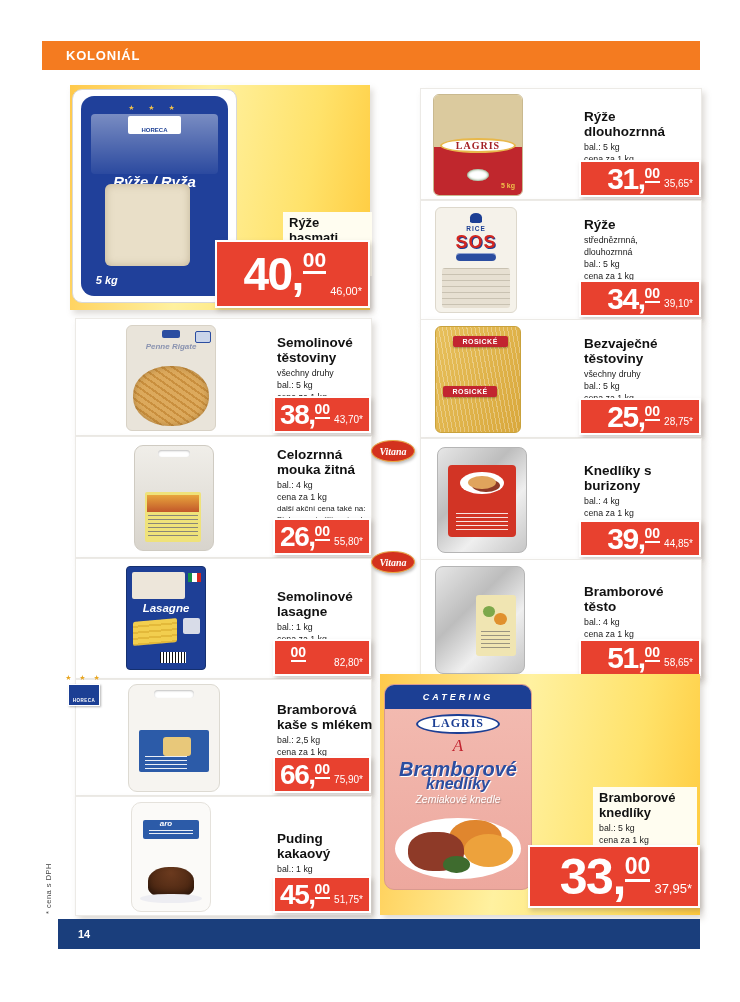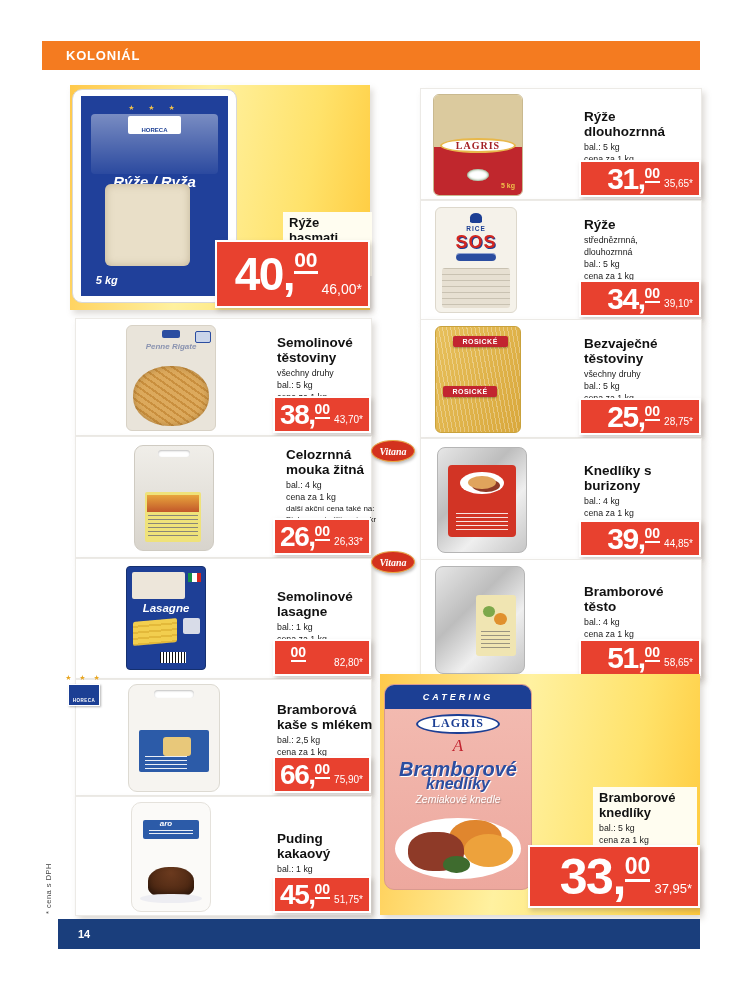--- a/index.html
+++ b/index.html
@@ -26,31 +26,31 @@
     box-shadow:2px 3px 5px rgba(120,110,100,.35);color:#fff;display:flex;align-items:center;
     justify-content:flex-end;padding:0 6px;box-sizing:border-box;margin-top:31px;}
   .p-main{font-size:30px;font-weight:bold;letter-spacing:-1.5px;line-height:1;}
   .p-sup{font-size:14px;font-weight:bold;align-self:flex-start;margin-top:4px;
     border-bottom:2px solid #fff;line-height:1.1;}
   .p-old{font-size:10px;align-self:flex-end;margin:0 0 6px 4px;}
   .pb-left .p-main{font-size:28px;}
   .pb-left .p-old{font-size:10px;}
   .hero-price .p-main{font-size:46px;}
   .hero-price .p-sup{font-size:21px;margin-top:6px;border-bottom-width:3px;}
-  .hero-price .p-old{font-size:14px;margin-bottom:9px;}
+  .hero-price .p-old{font-size:11px;margin-bottom:9px;}
   .hero-price2 .p-main{font-size:50px;}
   .hero-price2 .p-sup{font-size:23px;margin-top:7px;border-bottom-width:3px;}
   .hero-price2 .p-old{font-size:13px;margin-bottom:10px;}
 
   
   .bag{position:absolute;}
 
   
   .bb-outer{position:absolute;inset:0;background:#fff;border-radius:10px;border:1px solid #D8D8D8;overflow:hidden;}
-  .bb-blue{position:absolute;left:5%;top:3%;width:90%;height:94%;background:#20409A;border-radius:0;}
+  .bb-blue{position:absolute;left:5%;top:3%;width:90%;height:94%;background:#20409A;border-radius:13px;}
   .bb-photo{position:absolute;top:9%;left:7%;right:7%;height:30%;
     background:linear-gradient(rgba(255,255,255,.40),rgba(255,255,255,.05));border-radius:4px;}
   .bb-stars{position:absolute;top:4%;width:100%;text-align:center;color:#F0C14B;font-size:7px;letter-spacing:6px;}
   .bb-crest{position:absolute;top:10%;left:32%;width:36%;height:9%;background:#fff;color:#1C3F94;
     font-size:6px;font-weight:bold;text-align:center;display:flex;align-items:flex-end;justify-content:center;
     padding-bottom:1px;box-sizing:border-box;border-radius:2px;}
   .bb-t1,.bb-t2{position:relative;color:#fff;font-style:italic;font-weight:bold;font-size:15px;text-align:center;}
   .bb-t1{margin-top:52%;}
   .bb-window{position:absolute;left:16%;top:44%;width:58%;height:41%;background:#E9DFC8;border-radius:6px;
     box-shadow:inset 0 0 8px rgba(120,100,60,.35);}
@@ -311,32 +311,32 @@
   </div>
 
   <div class="card" style="left:75px;top:436px;width:295px;height:120px;">
     <div class="bag bag-mouka" style="left:58px;top:8px;width:78px;height:104px;">
       <div class="mk-handle"></div>
       <div class="mk-label">
         <div class="mk-band"></div>
         <div class="mk-lines"></div>
       </div>
     </div>
-    <div class="info" style="left:210px;top:10px;width:94px;">
+    <div class="info" style="left:201px;top:10px;width:94px;">
       <div class="title">Celozrnná mouka žitná</div>
       <div class="detail">bal.: 4 kg</div>
       <div class="detail">cena za 1 kg</div>
       <div class="detail" style="font-size:8px;">další akční cena také na:</div>
       <div class="detail" style="font-size:8px;">Bioharmonie třtinový cukr</div>
       <div class="detail" style="font-size:8px;">přírodní, bal.: 3 kg</div>
     </div>
     <div class="price-box pb-left" style="width:98px;height:37px;">
       <span class="p-main">26,</span>
       <span class="p-sup">00</span>
-      <span class="p-old">26,33*</span>
+      <span class="p-old">55,80*</span>
     </div>
   </div>
 
   <div class="card" style="left:420px;top:438px;width:280px;height:120px;">
     <div class="bag bag-silver" style="left:16px;top:8px;width:88px;height:104px;">
       <div class="bz-label">
         <div class="bz-plate"></div>
         <div class="bz-food"></div>
         <div class="bz-text"></div>
       </div>

